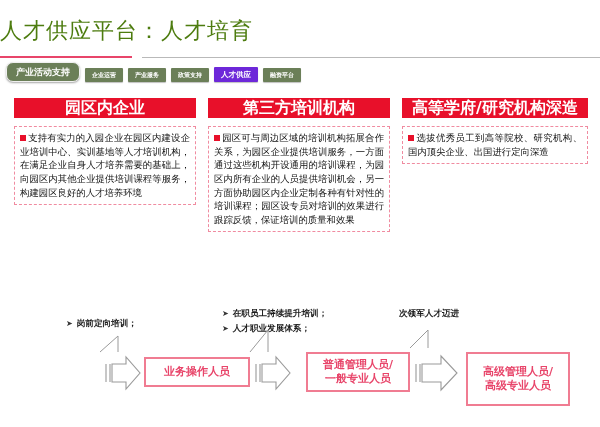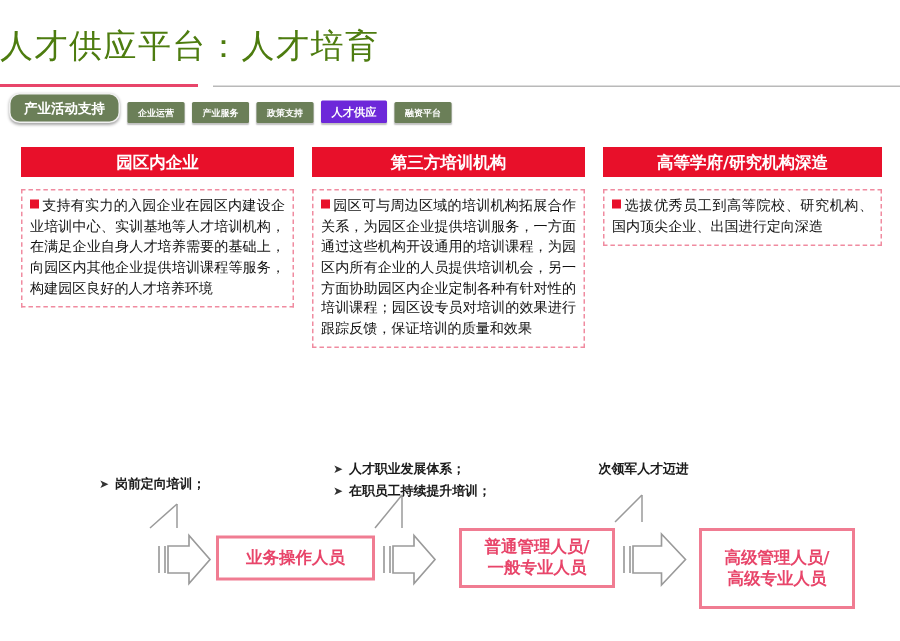--- a/index.html
+++ b/index.html
@@ -57,21 +57,21 @@
     background:#6d28d9;
     font-size:7.5px;
     height:15px;
   }
 
   
   .col-head{
     position:absolute;top:98px;height:20px;
     background:#e8102a;
     color:#ffffff;
-    font-size:11px;font-weight:bold;
+    font-size:16px;font-weight:bold;
     display:flex;align-items:center;justify-content:center;
     white-space:nowrap;
   }
   #head0{left:14px;width:182px;}
   #head1{left:208px;width:182px;}
   #head2{left:402px;width:186px;}
 
   
   .panel{
     position:absolute;top:126px;
@@ -152,22 +152,22 @@
 
   <div class="panel" id="panel0"><span class="bullet-sq"></span><span>支持有实力的入园企业在园区内建设企业培训中心、实训基地等人才培训机构，在满足企业自身人才培养需要的基础上，向园区内其他企业提供培训课程等服务，构建园区良好的人才培养环境</span></div>
   <div class="panel" id="panel1"><span class="bullet-sq"></span><span>园区可与周边区域的培训机构拓展合作关系，为园区企业提供培训服务，一方面通过这些机构开设通用的培训课程，为园区内所有企业的人员提供培训机会，另一方面协助园区内企业定制各种有针对性的培训课程；园区设专员对培训的效果进行跟踪反馈，保证培训的质量和效果</span></div>
   <div class="panel" id="panel2"><span class="bullet-sq"></span><span>选拔优秀员工到高等院校、研究机构、国内顶尖企业、出国进行定向深造</span></div>
 
   <div class="note" id="note-a">
     <span class="mk">➤</span><span>岗前定向培训；</span>
   </div>
 
   <div class="note" id="note-b">
+    <div><span class="mk">➤</span><span>在职员工持续提升培训；</span></div>
     <div><span class="mk">➤</span><span>人才职业发展体系；</span></div>
-    <div><span class="mk">➤</span><span>在职员工持续提升培训；</span></div>
   </div>
 
   <div class="note" id="note-c">
     <div>
         <span class="cont">次领军人才迈进</span>
       </div>
   </div>
 
   <svg width="600" height="427" style="position:absolute;left:0;top:0;pointer-events:none;">
     <path d="M100 352 L118 336" fill="none" stroke="#9a9a9a" stroke-width="1"></path>

